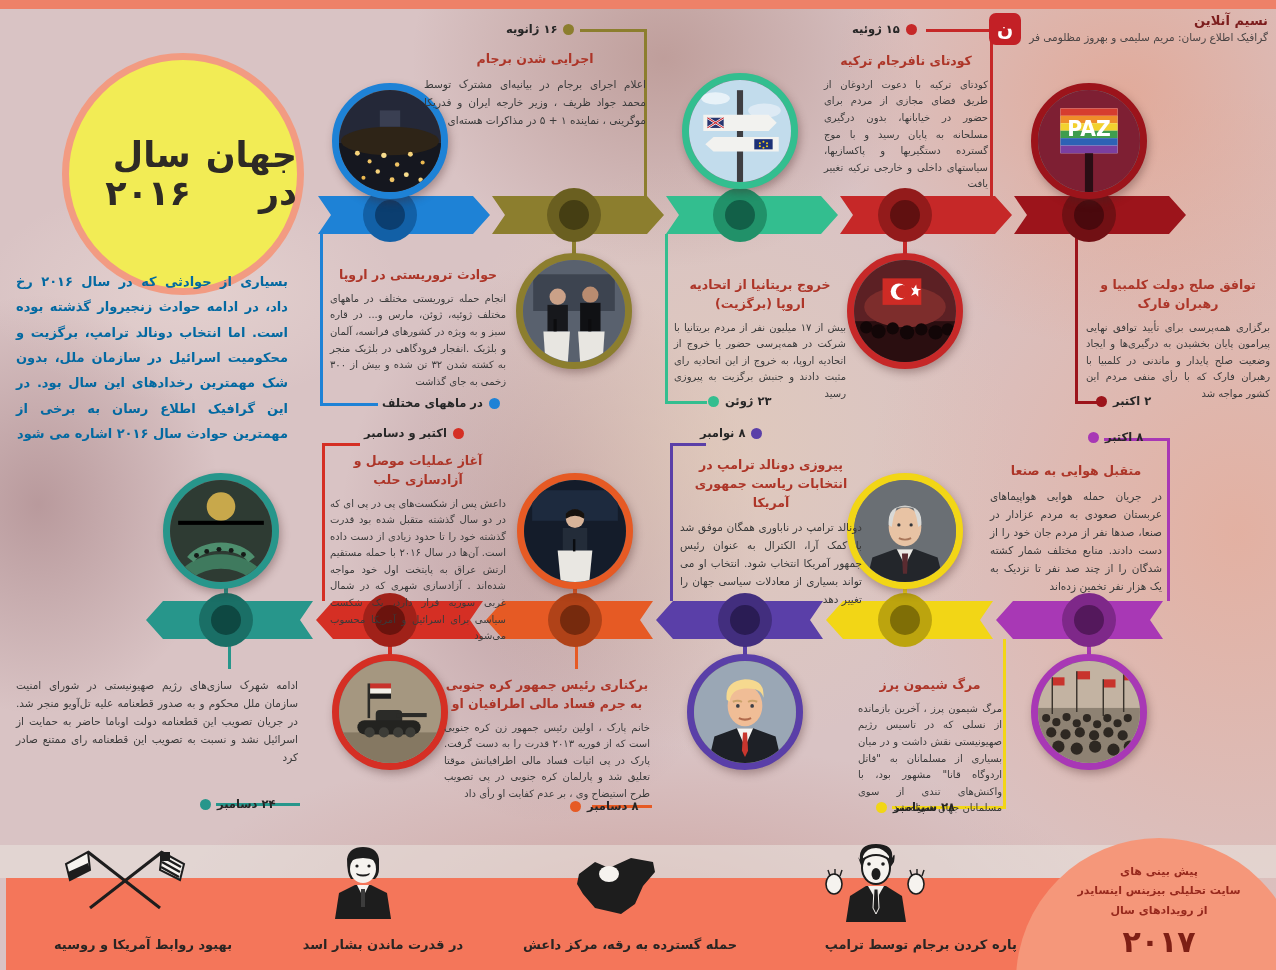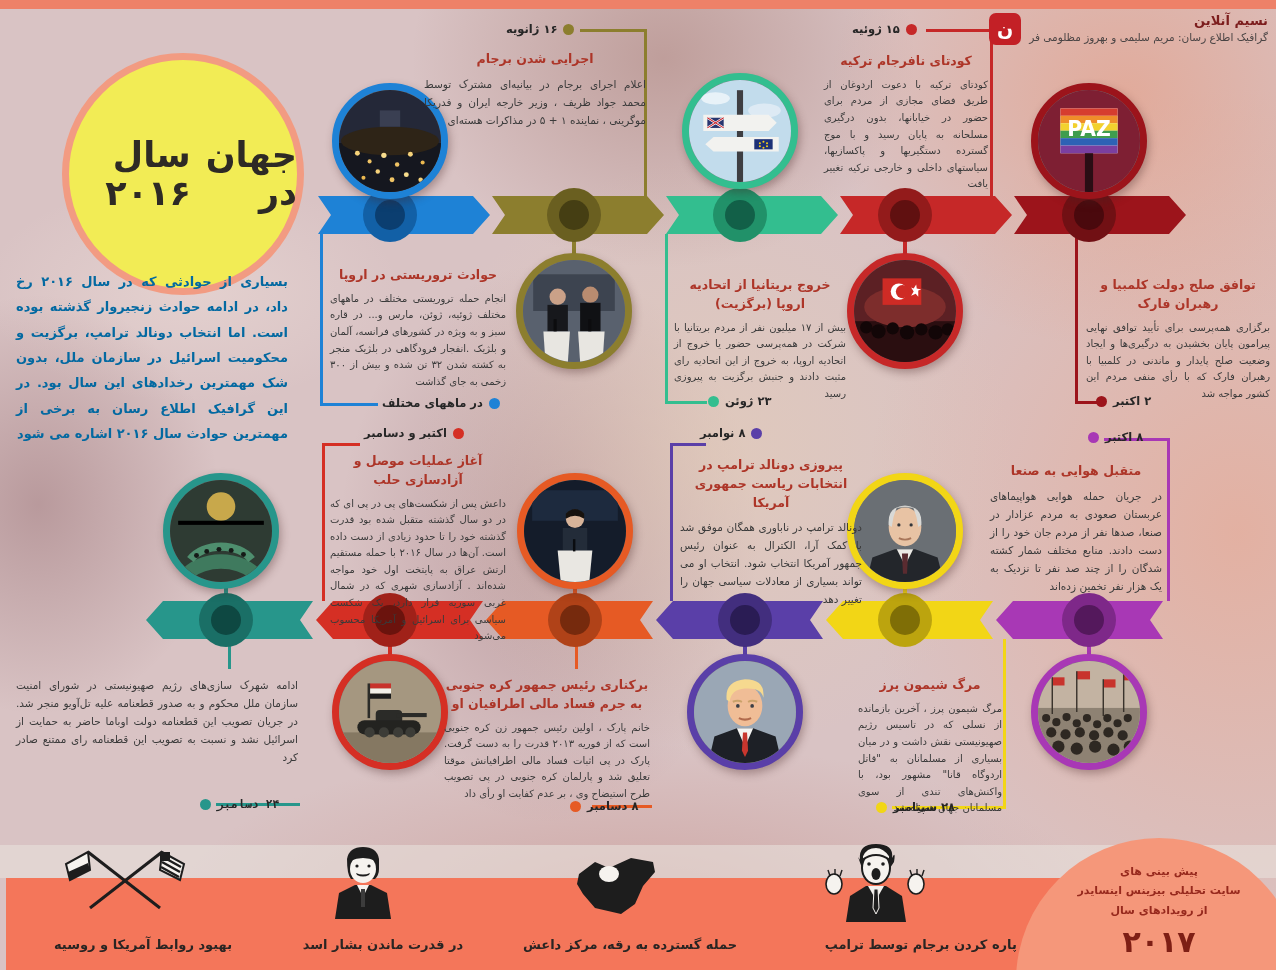--- a/index.html
+++ b/index.html
@@ -456,21 +456,21 @@
   <p class="ev-body">در جریان حمله هوایی هواپیماهای عربستان صعودی به مردم عزادار در صنعا، صدها نفر از مردم جان خود را از دست دادند. منابع مختلف شمار کشته شدگان را از چند صد نفر تا نزدیک به یک هزار نفر تخمین زده‌اند</p>
 </div>
 <div class="date-row" style="left:1088px;top:430px;">
   <span class="bullet" style="background:#A838B5;"></span>
     <span class="dtx">۸ اکتبر</span>
 </div>
 
 <div class="event" style="left:16px;top:676px;width:282px;">
   <p class="ev-body">ادامه شهرک سازی‌های رژیم صهیونیستی در شورای امنیت سازمان ملل محکوم و به صدور قطعنامه علیه تل‌آویو منجر شد. در جریان تصویب این قطعنامه دولت اوباما حاضر به حمایت از اسرائیل نشد و نسبت به تصویب این قطعنامه رای ممتنع صادر کرد</p>
 </div>
-<div class="date-row" style="left:200px;top:797px;font-family:Liberation Mono, monospace;">
+<div class="date-row" style="left:200px;top:797px;">
   <span class="bullet" style="background:#27968B;"></span>
     <span class="dtx">۲۴ دسامبر</span>
 </div>
 
 <div class="event" style="left:444px;top:676px;width:206px;">
   <h3 class="ev-title">برکناری رئیس جمهور کره جنوبی به جرم فساد مالی اطرافیان او</h3>
   <p class="ev-body small">خانم پارک ، اولین رئیس جمهور زن کره جنوبی است که از فوریه ۲۰۱۳ قدرت را به دست گرفت. پارک در پی اثبات فساد مالی اطرافیانش موقتا تعلیق شد و پارلمان کره جنوبی در پی تصویب طرح استیضاح وی ، بر عدم کفایت او رأی داد</p>
 </div>
 <div class="date-row" style="left:570px;top:799px;">
   <span class="bullet" style="background:#E65A24;"></span>

